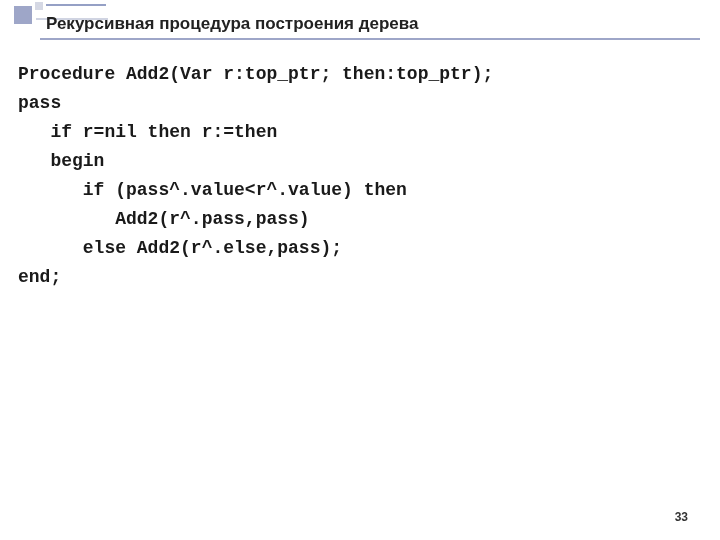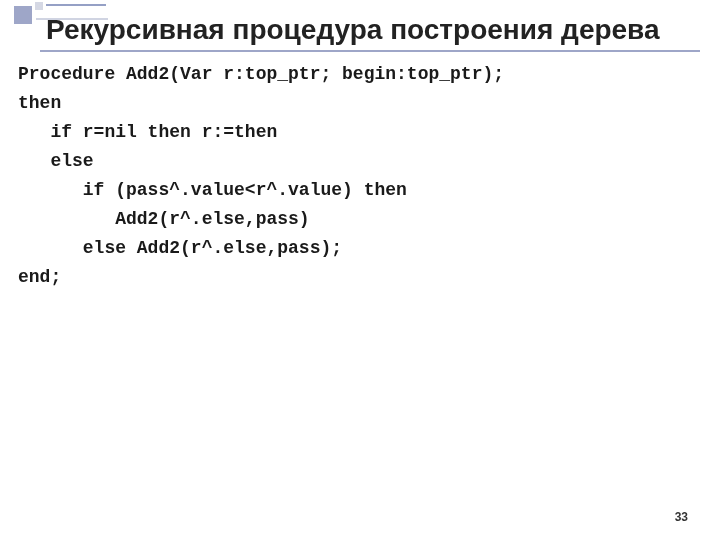--- a/index.html
+++ b/index.html
@@ -52,21 +52,21 @@
       left: 36px;
       width: 72px;
       height: 2px;
       background: #d0d4e2;
     }
     .slide-title {
       position: absolute;
       top: 14px;
       left: 40px;
       right: 20px;
-      font-size: 28px;
+      font-size: 17px;
       font-weight: bold;
       color: #222;
       border-bottom: 2px solid #9ea6c8;
       padding-bottom: 4px;
       padding-left: 6px;
     }
     .code-block {
       position: absolute;
       top: 60px;
       left: 18px;
@@ -93,22 +93,22 @@
 
 <div class="decoration">
   <div class="deco-big-square"></div>
   <div class="deco-small-square"></div>
   <div class="deco-line-top"></div>
   <div class="deco-line-bottom"></div>
 </div>
 
 <div class="slide-title">Рекурсивная процедура построения дерева</div>
 
-<div class="code-block"><span>Procedure Add2(Var r:top_ptr; begin:top_ptr);</span>
-<span>then</span>
+<div class="code-block"><span>Procedure Add2(Var r:top_ptr; then:top_ptr);</span>
+<span>pass</span>
 <span>   if r=nil then r:=then</span>
-<span>   else</span>
+<span>   begin</span>
 <span>      if (pass^.value&lt;r^.value) then</span>
-<span>         Add2(r^.else,pass)</span>
+<span>         Add2(r^.pass,pass)</span>
 <span>      else Add2(r^.else,pass);</span>
 <span>end;</span></div>
 
 <div class="page-number">33</div>
 
 </body></html>

